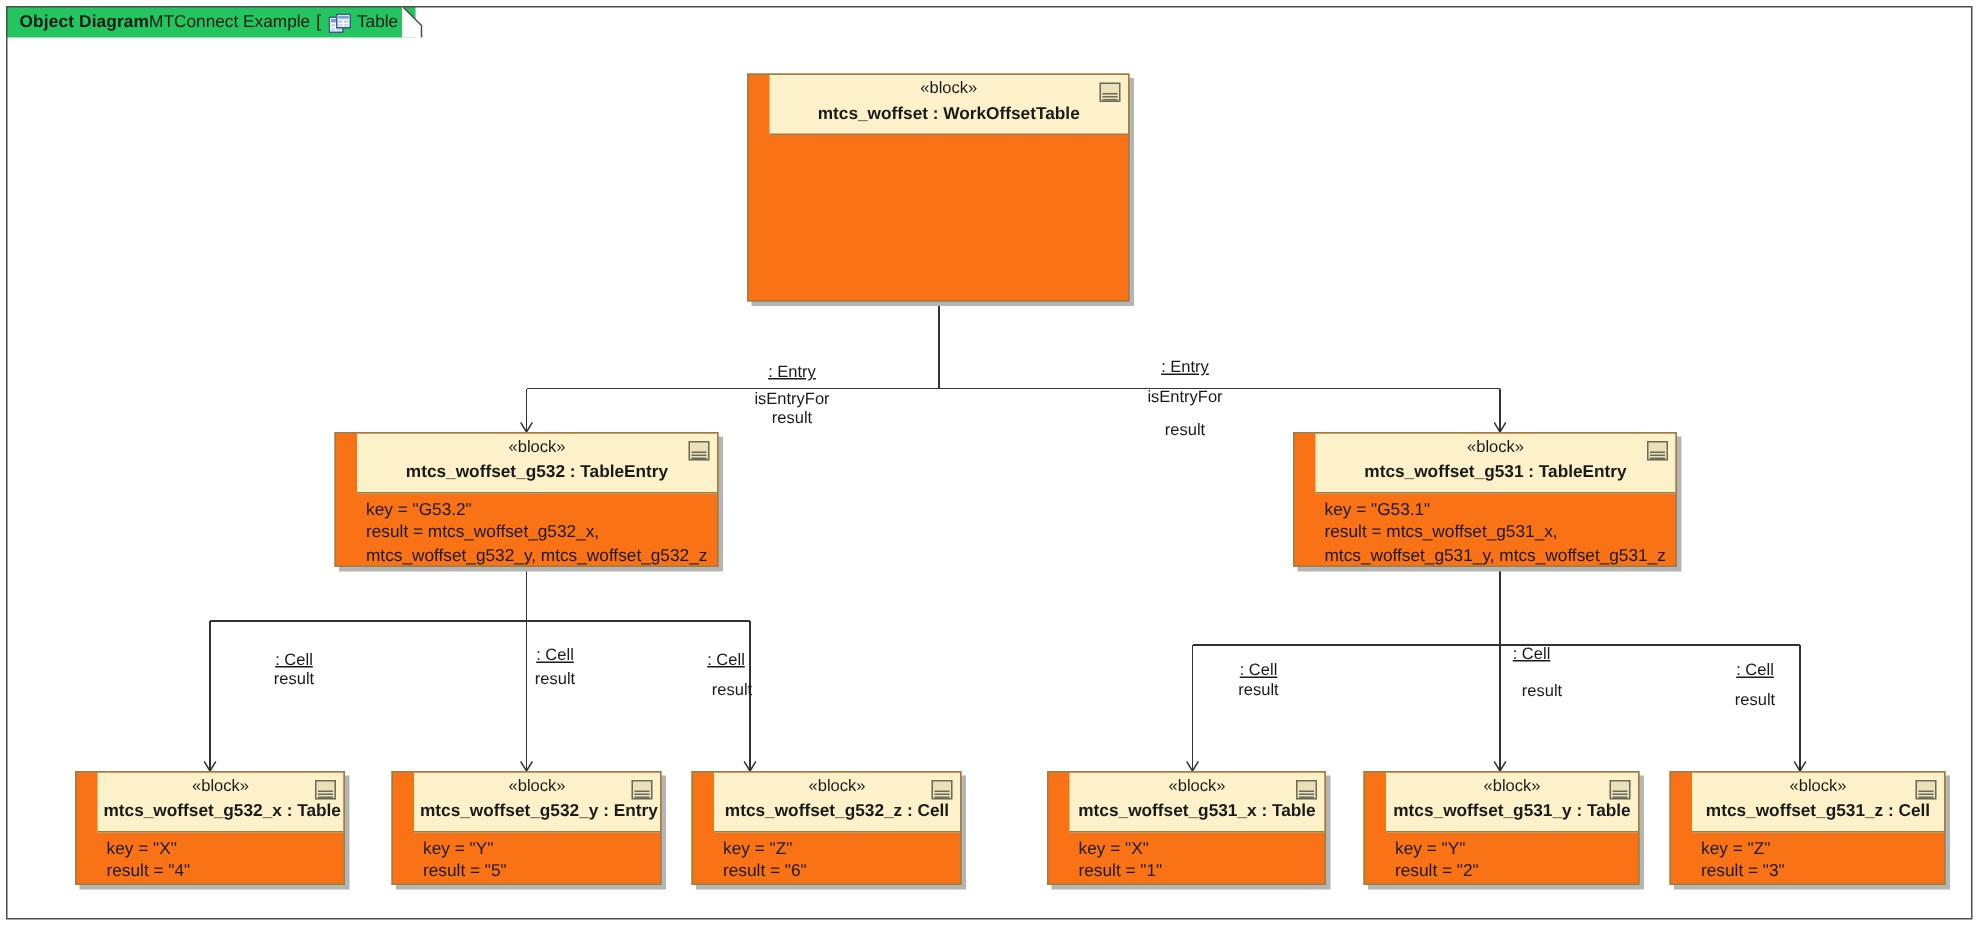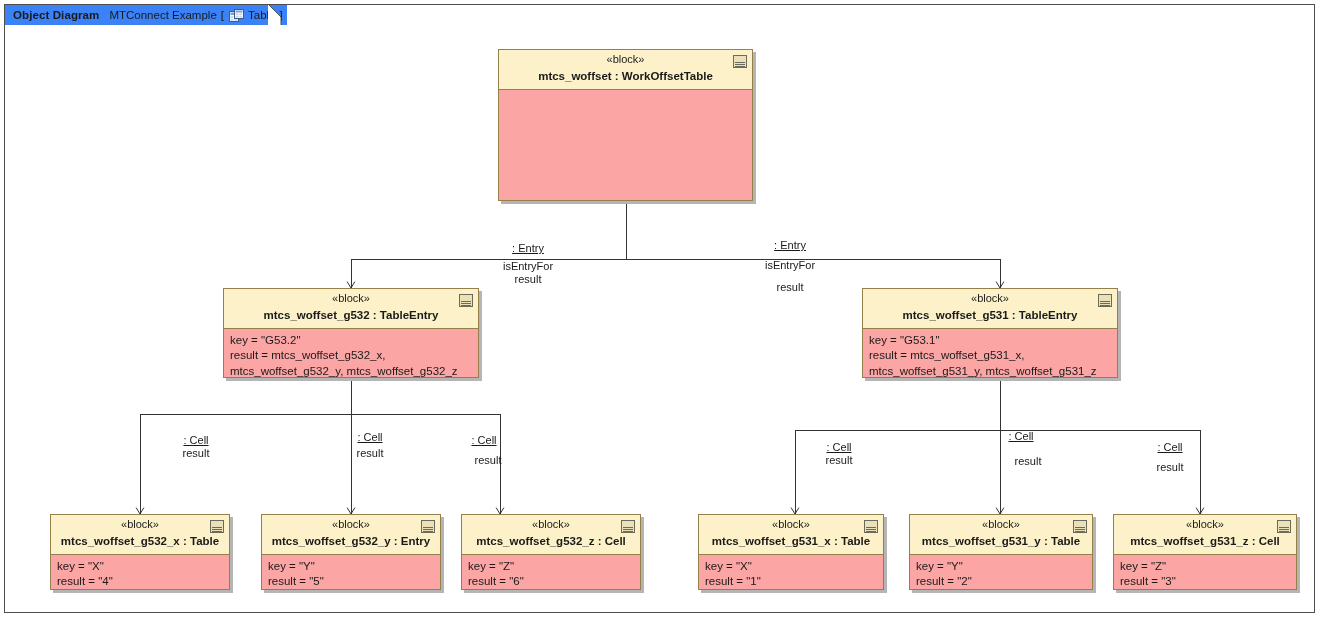--- a/index.html
+++ b/index.html
@@ -31,34 +31,34 @@
     background: #ffffff;
   }
   .frame-tab {
     position: absolute;
     left: 4px;
     top: 4px;
     height: 21px;
     box-sizing: border-box;
     border-left: 1px solid #4d4d4d;
     border-top: 1px solid #4d4d4d;
-    background: #3b82f6;
+    background: #22c55e;
     display: flex;
     align-items: center;
     padding: 0 4px 0 8px;
     font-size: 11.5px;
     color: #1a1a1a;
     white-space: nowrap;
     z-index: 5;
   }
   .frame-tab .kind {
     font-weight: bold;
     letter-spacing: 0.1px;
   }
-  .frame-tab .dname { margin-left: 10px; }
+  .frame-tab .dname { margin-left: 0; }
   .frame-tab .brk { margin-left: 4px; }
   .frame-tab .tabname { margin-left: 4px; }
   
   .tab-slant {
     position: absolute;
     left: 268px;
     top: 4px;
     width: 14px;
     height: 22px;
     z-index: 5;
@@ -73,23 +73,24 @@
     margin-left: 5px;
     position: relative;
     vertical-align: middle;
   }
 
   
   .block {
     position: absolute;
     box-sizing: border-box;
     border: 1px solid #94804a;
-    background: #fca5a5;
+    background: #f97316;
     box-shadow: 3px 3px 0 0 #b5b5b5;
     overflow: hidden;
+    padding-left: 14px;
   }
   .blk-head {
     position: relative;
     background: #fdf1c9;
     border-bottom: 1px solid #94804a;
     padding: 3px 4px 4px 4px;
     text-align: center;
     line-height: 1.18;
   }
   .stereo {

